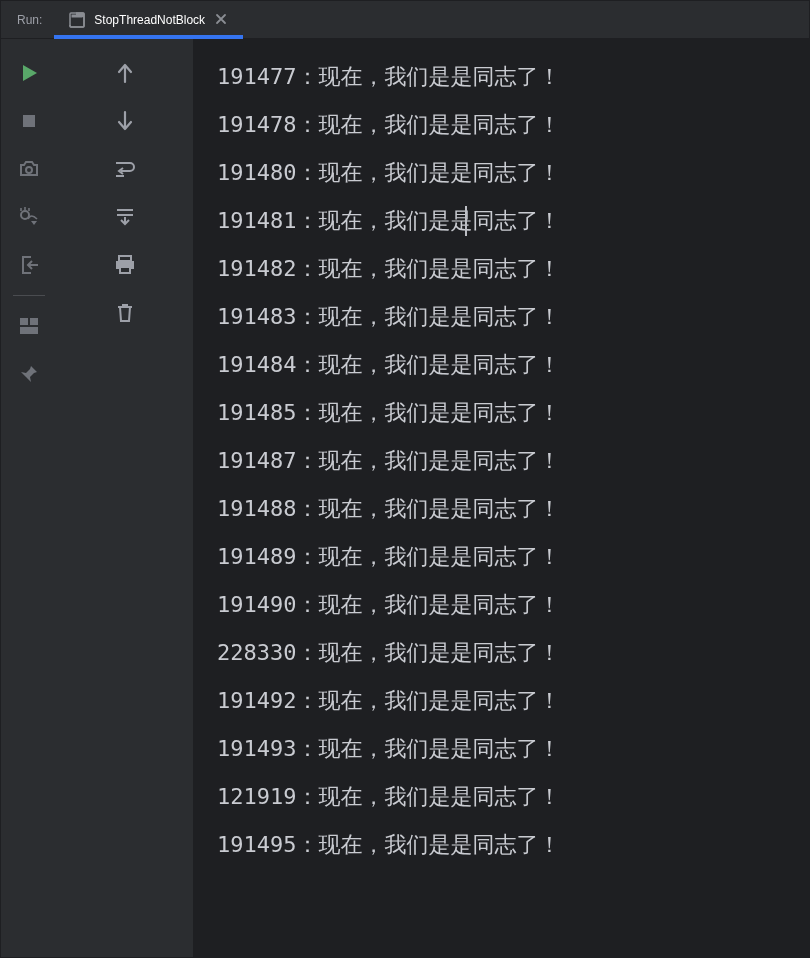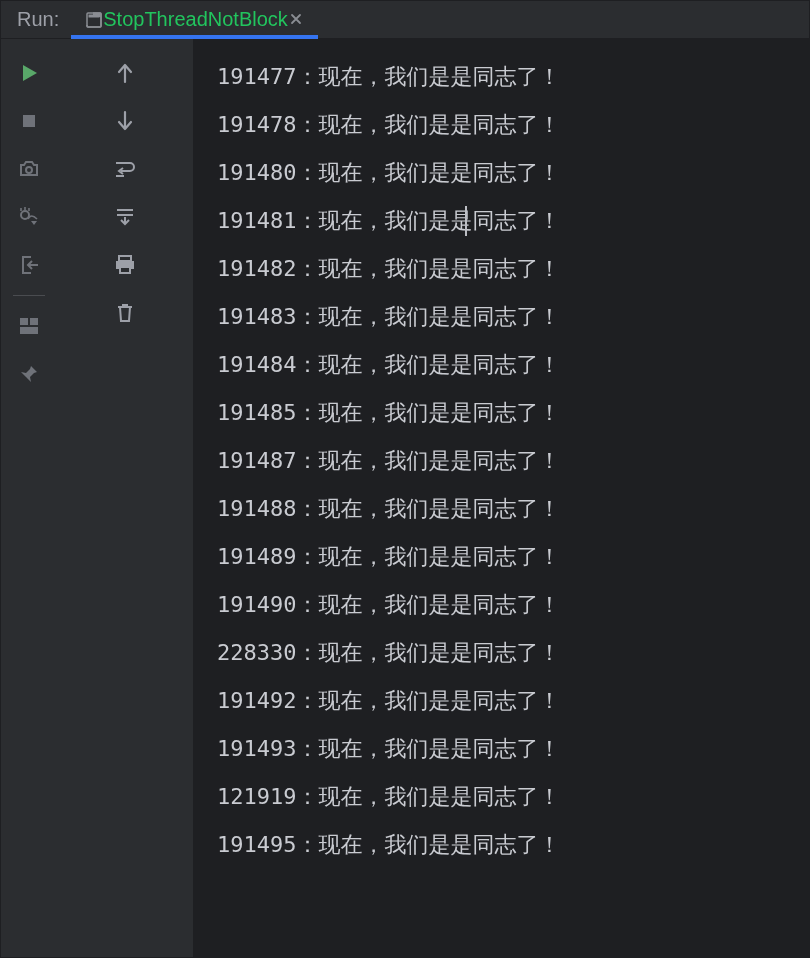--- a/index.html
+++ b/index.html
@@ -16,31 +16,31 @@
     display: flex; flex-direction: column;
     border: 1px solid #1e1f22;
   }
   
   .titlebar {
     height: 38px;
     background: #2b2d30;
     border-bottom: 1px solid #1e1f22;
     display: flex; align-items: stretch;
     font-family: -apple-system, "Segoe UI", Arial, sans-serif;
-    font-size: 20px;
+    font-size: 12px;
     color: #9da0a8;
   }
   .titlebar .label {
     display: flex; align-items: center;
     padding: 0 14px 0 16px;
   }
   .tab {
-    display: flex; align-items: center; 
+    display: flex; align-items: center; gap: 8px;
     padding: 0 12px;
-    color: #22c55e;
+    color: #ffffff;
     position: relative;
   }
   .tab.active::after {
     content: "";
     position: absolute;
     left: -2px; right: -2px; bottom: -1px;
     height: 4px;
     background: #3574f0;
   }
   .tab .close {

